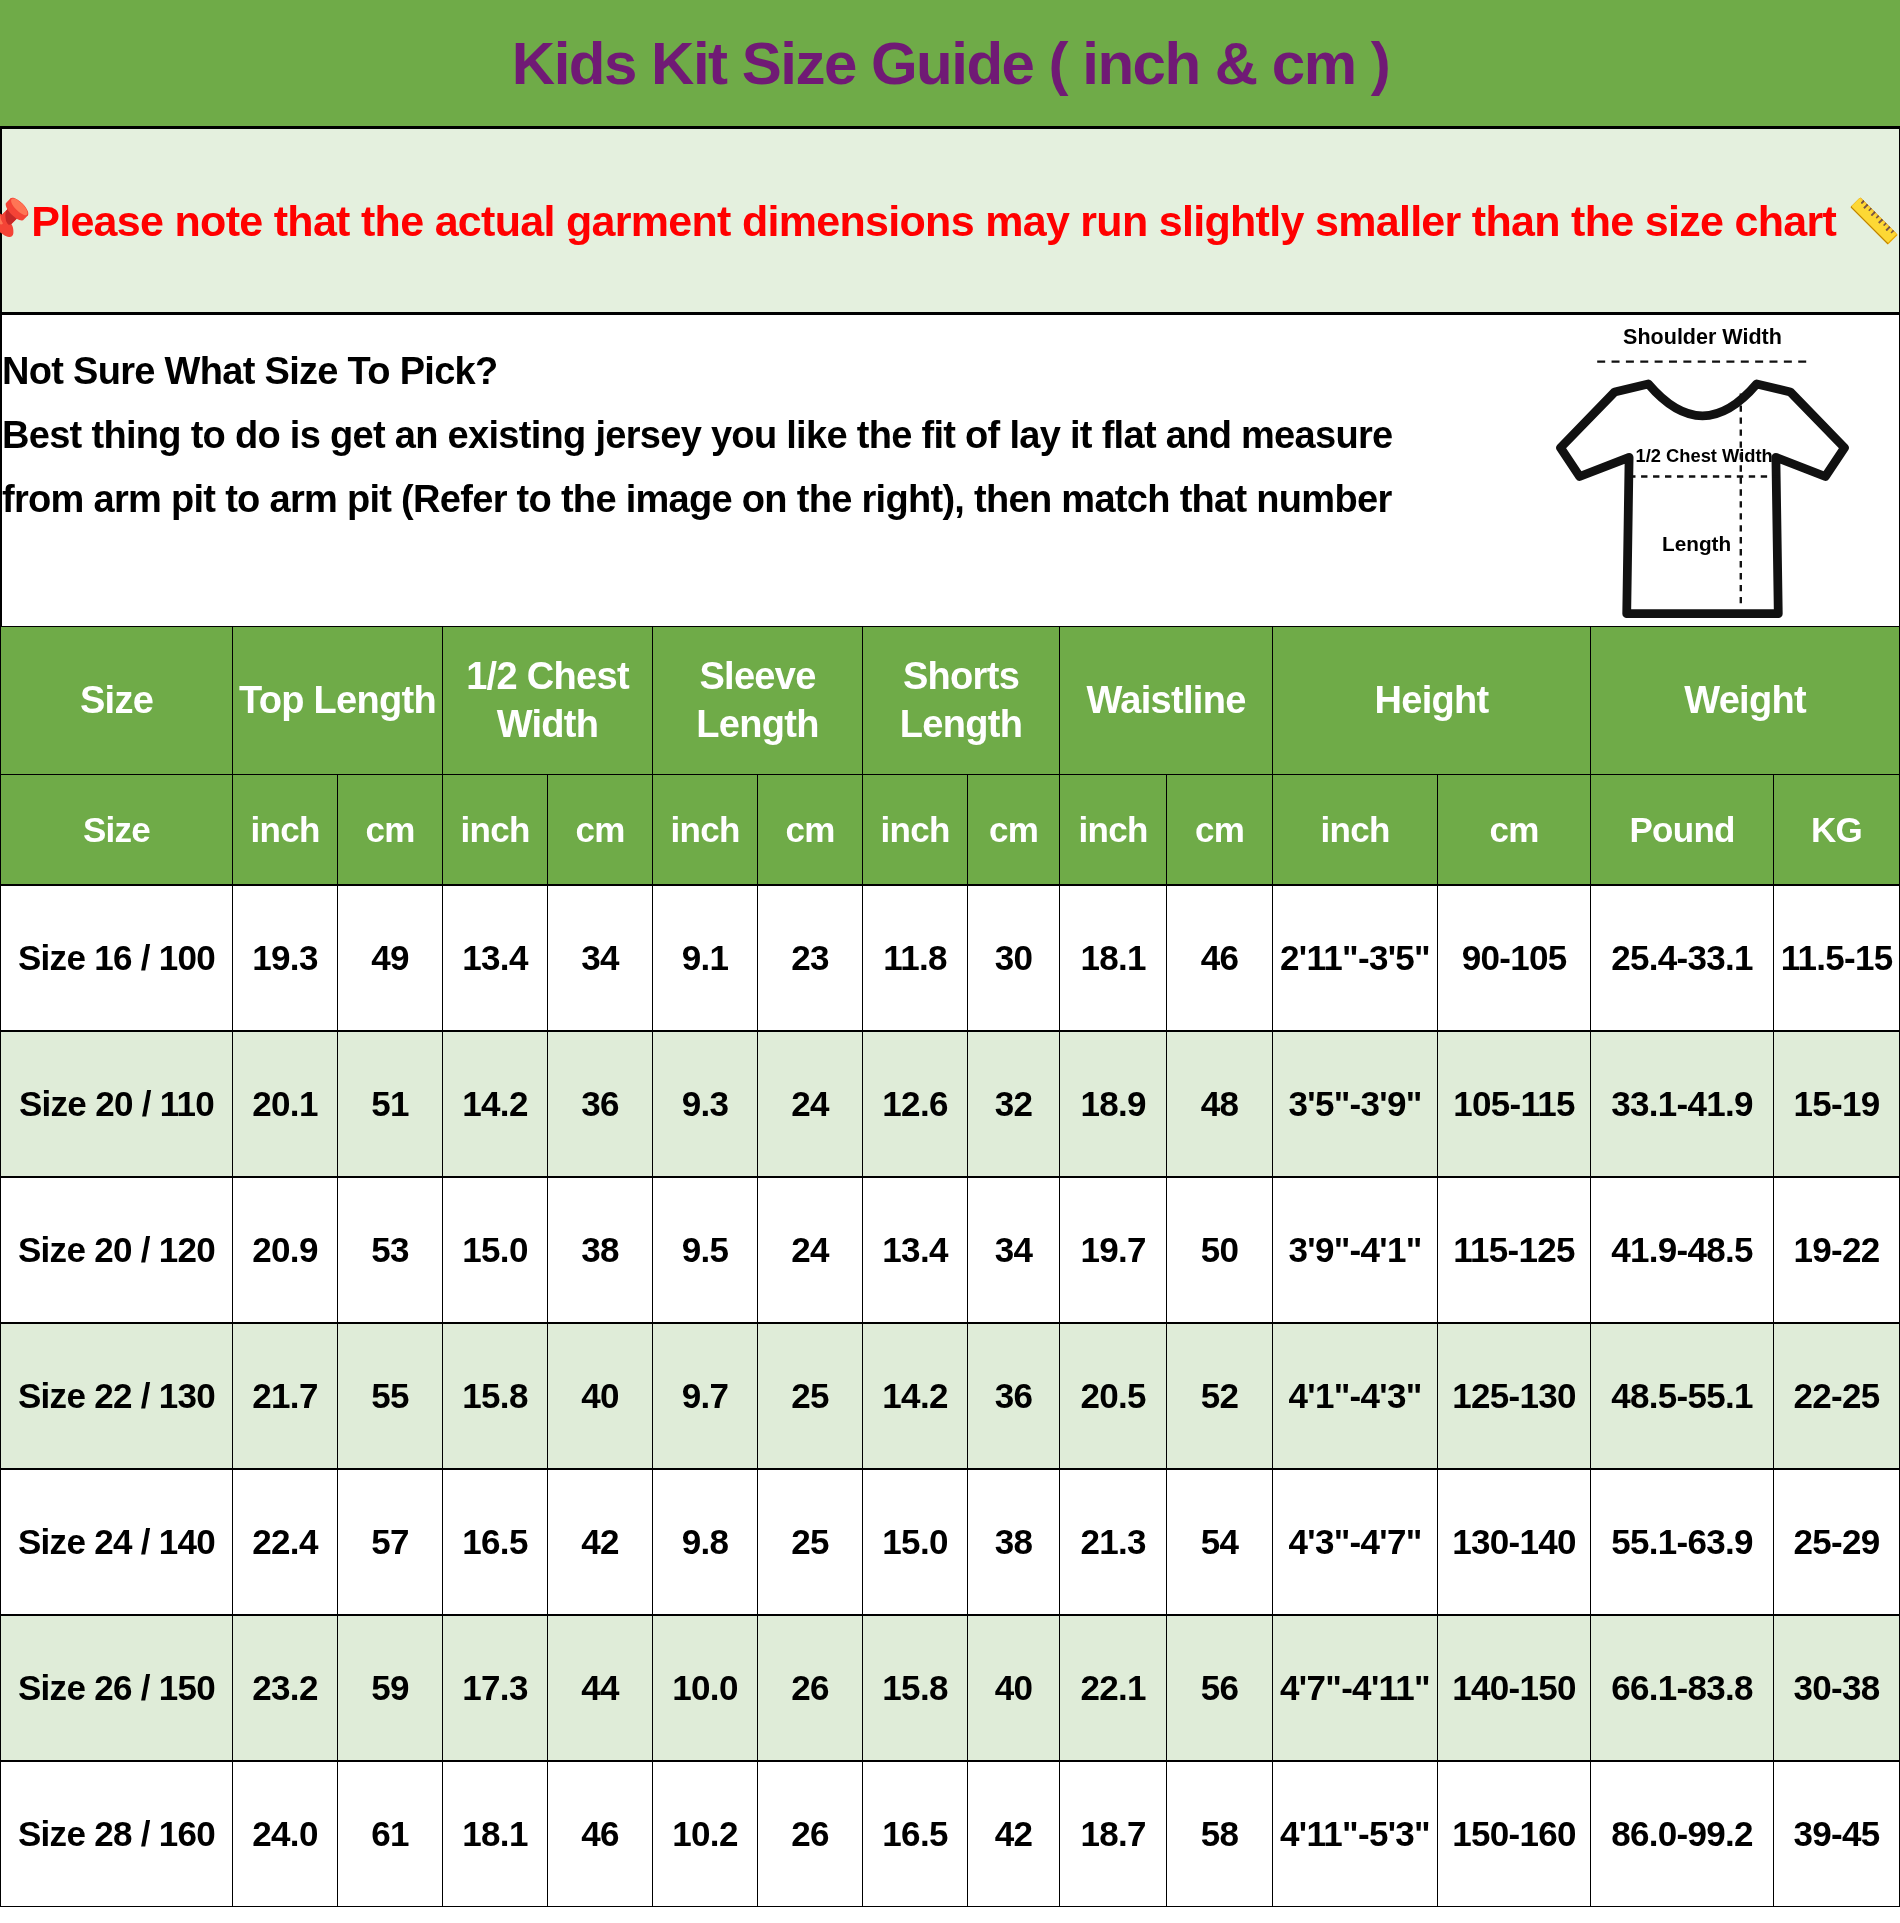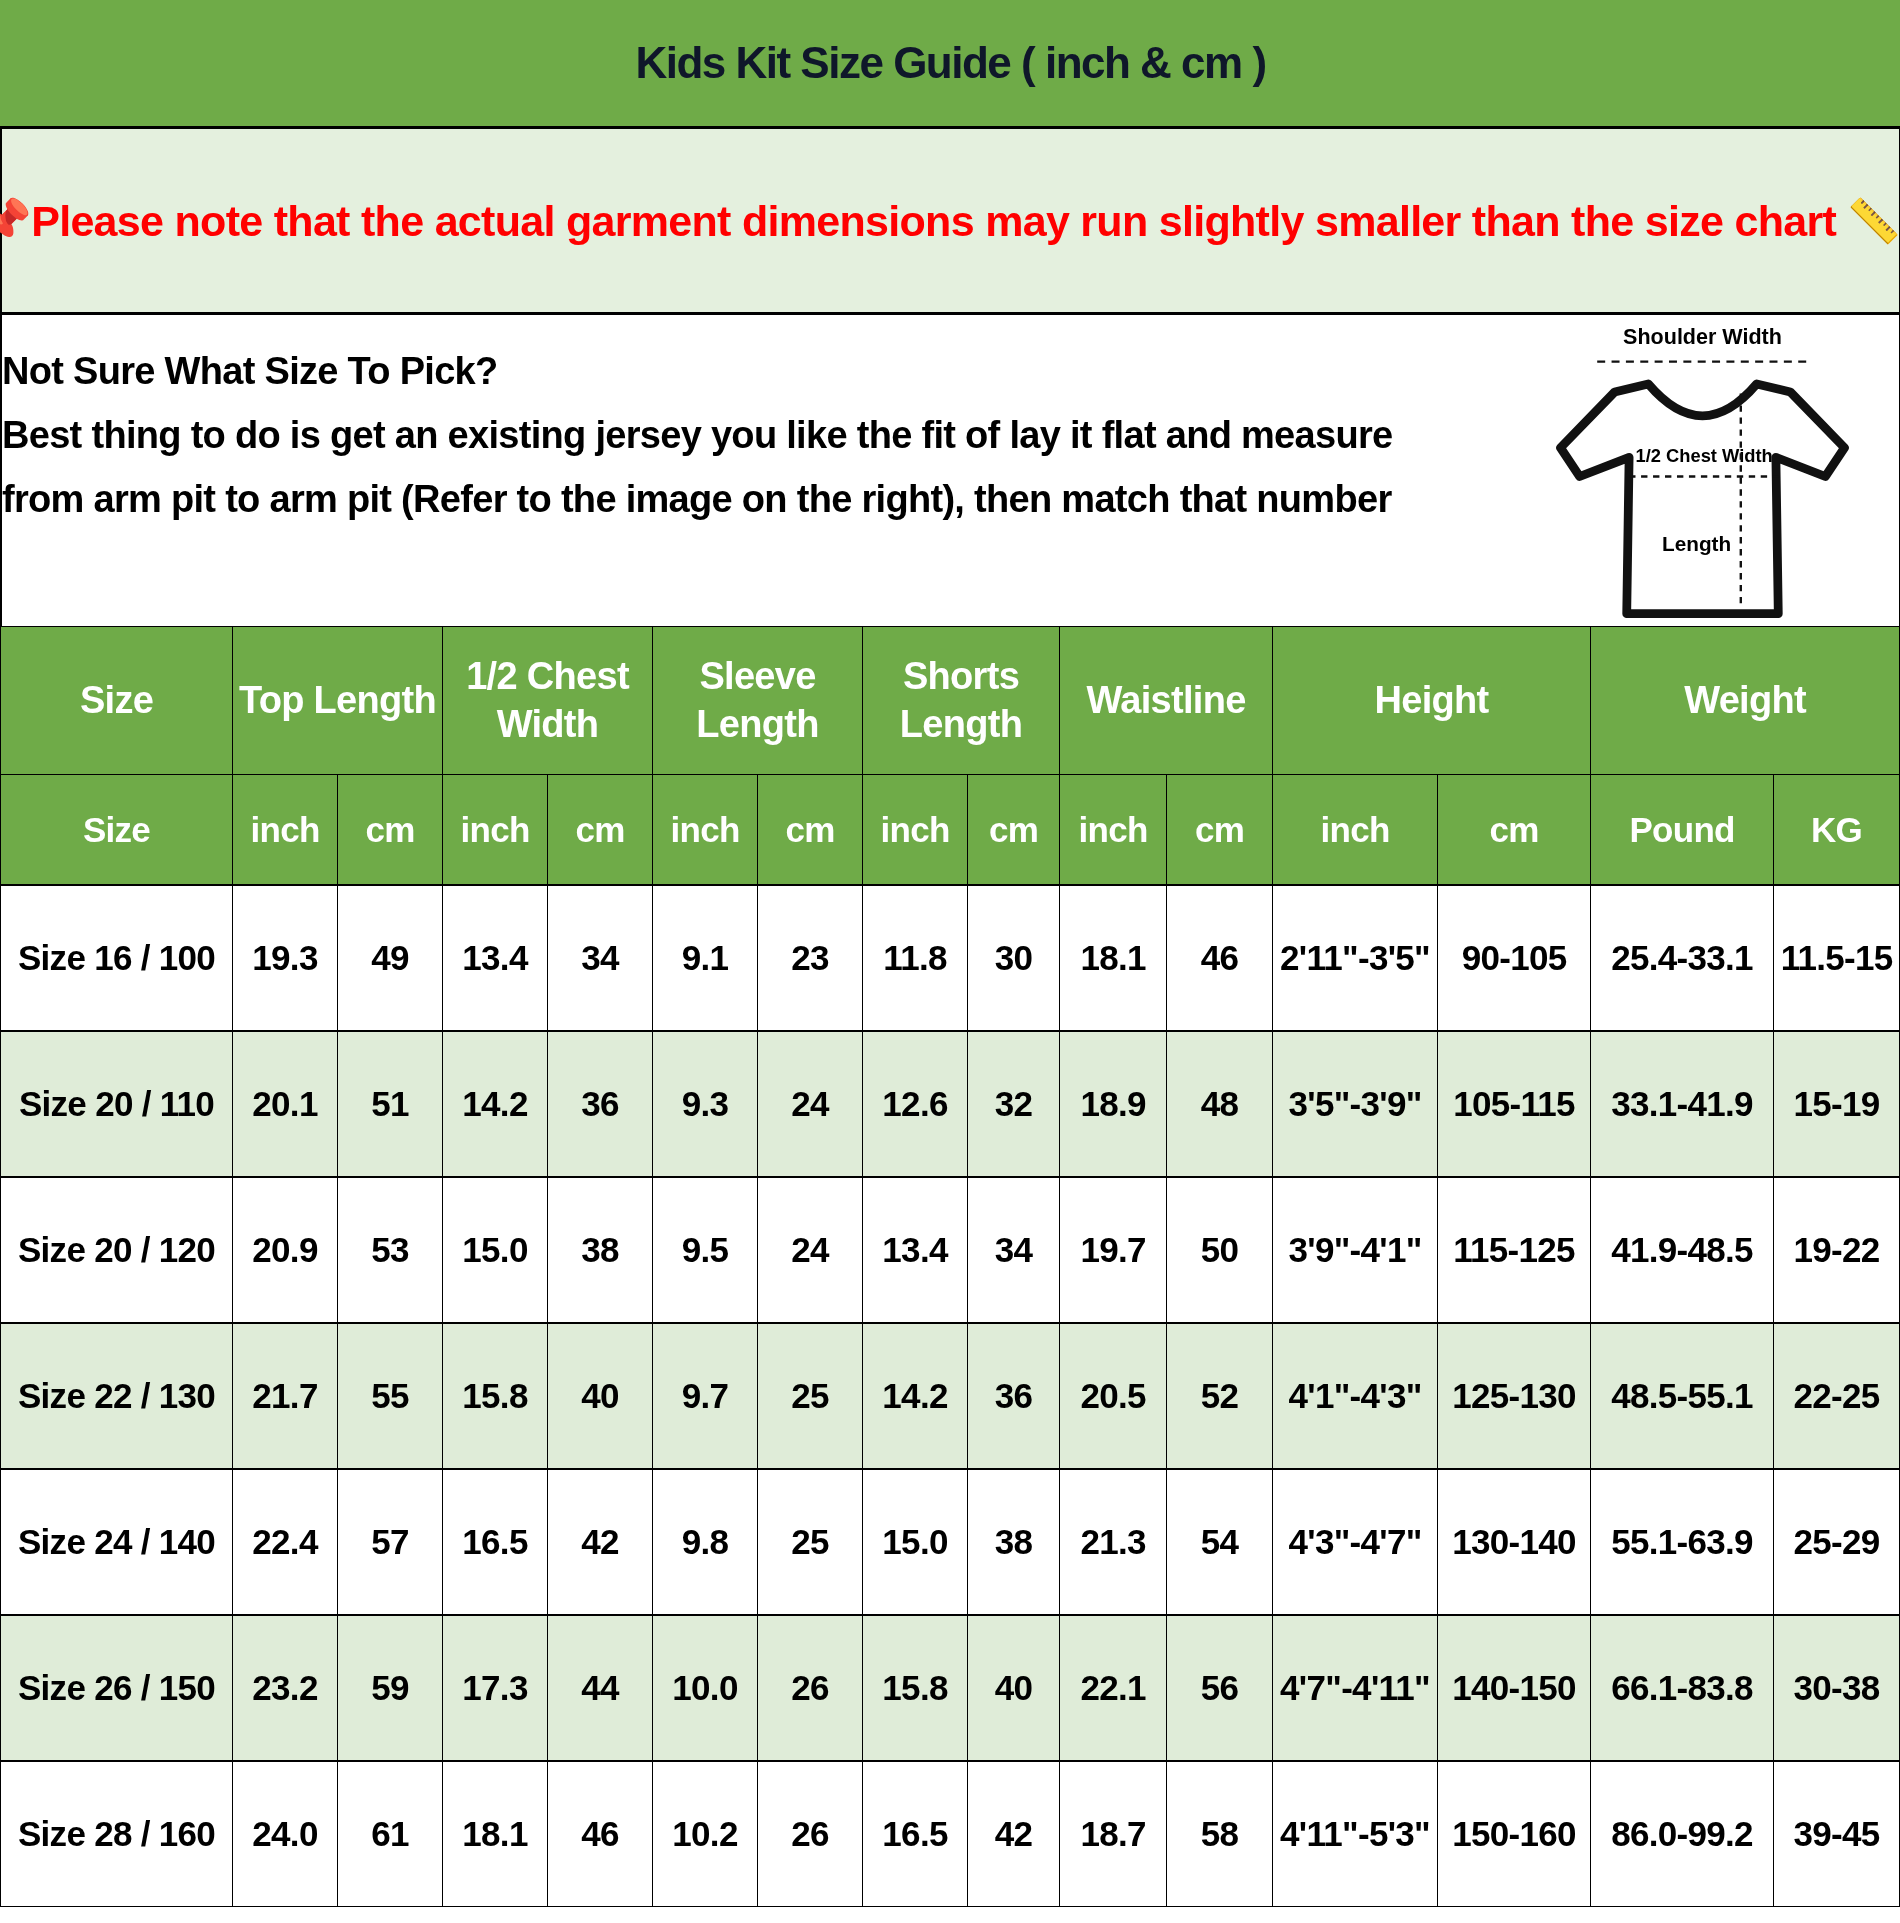--- a/index.html
+++ b/index.html
@@ -1,21 +1,21 @@
 <!DOCTYPE html>
 <html style="font-size:12px"><head>
 <meta charset="utf-8">
 <style>
   html,body{margin:0;padding:0;background:#fff;}
   body{width:1901px;font-family:"Liberation Sans",sans-serif;font-weight:700;color:#000;}
   .page{width:1901px;height:1923px;overflow:hidden;}
 
   
   .banner{height:126px;background:#6fab48;display:flex;align-items:center;justify-content:center;border-bottom:3px solid #000;}
-  .banner .title{color:#0f172a;font-size:44px;letter-spacing:-1.5px;}
+  .banner .title{color:#701a75;font-size:60px;letter-spacing:-1.5px;}
 
   
   .notice{height:186px;background:#e4f0de;border-bottom:3px solid #000;border-left:2.2px solid #000;border-right:2.2px solid #000;
           display:flex;flex-direction:column;align-items:center;justify-content:center;gap:31px;box-sizing:border-box;}
   .notice .line{color:#ff0000;font-size:43px;letter-spacing:-0.7px;white-space:nowrap;}
 
   
   .info{height:311px;background:#ffffff;border-left:2.2px solid #000;border-right:2.2px solid #000;
         display:flex;box-sizing:border-box;}
   .info-text{width:1466px;text-align:left;font-size:38px;line-height:1.68;letter-spacing:-0.7px;padding-top:25.4px;box-sizing:border-box;}

